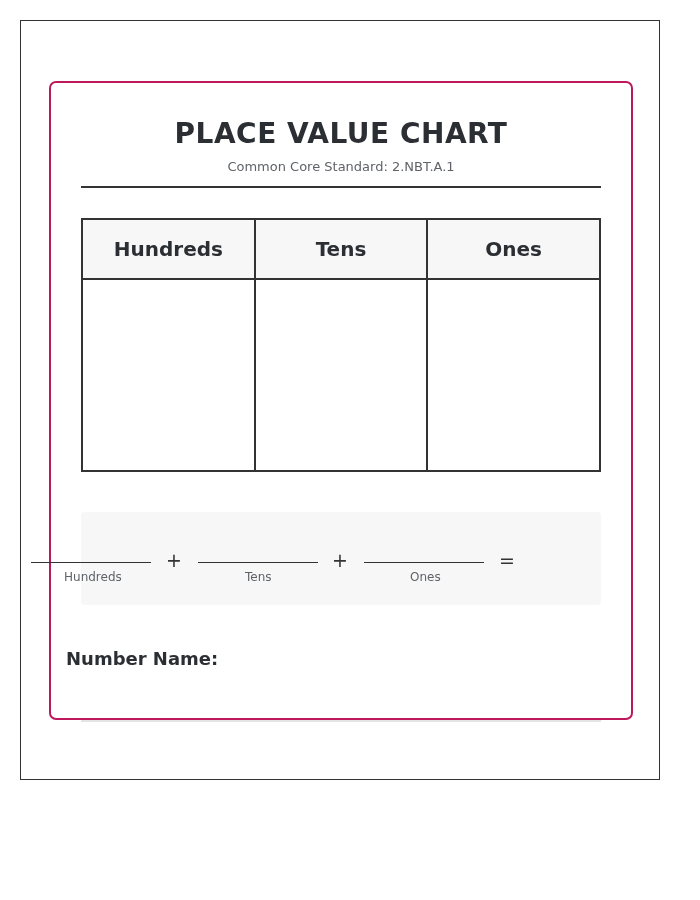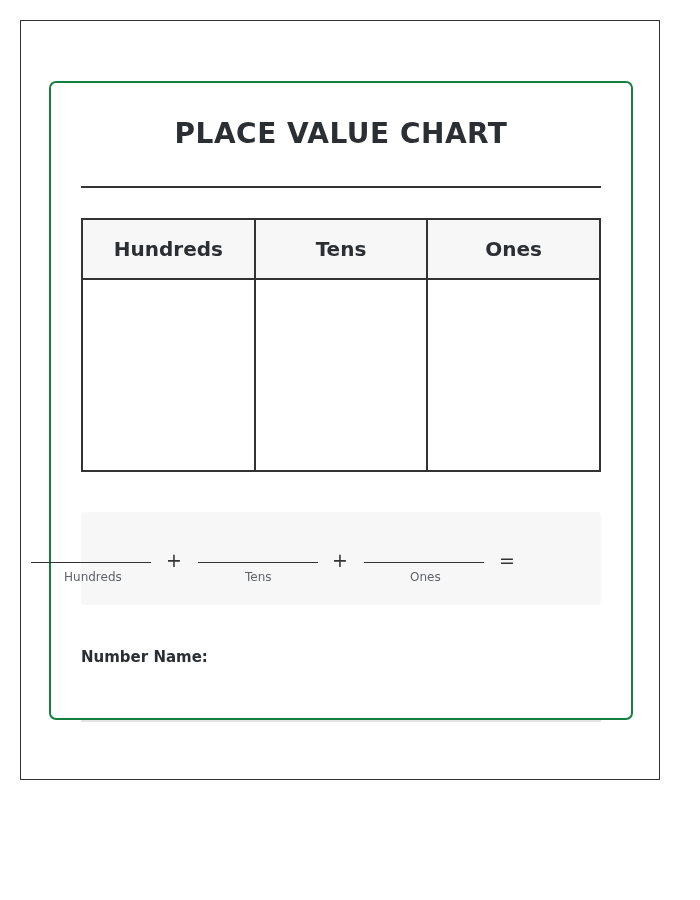--- a/index.html
+++ b/index.html
@@ -24,21 +24,21 @@
       border: 1px solid #333333;
       box-sizing: border-box;
       background: #ffffff;
     }
     .card {
       position: absolute;
       left: 49px;
       top: 81px;
       width: 584px;
       height: 639px;
-      border: 2px solid #15803d;
+      border: 2px solid #be185d;
       border-radius: 7px;
       box-sizing: border-box;
       background: #ffffff;
     }
     .title {
       position: absolute;
       left: 0;
       width: 100%;
       top: 34px;
       text-align: center;
@@ -127,42 +127,43 @@
     .op {
       position: absolute;
       top: -6px;
       width: 20px;
       text-align: center;
       font-size: 19px;
       color: #333333;
     }
     .number-name {
       position: absolute;
-      left: 81px;
+      left: 66px;
       top: 648px;
-      font-size: 15px;
+      font-size: 18px;
       font-weight: bold;
       color: #2b2f33;
     }
     .bottom-shadow {
       position: absolute;
       left: 81px;
       top: 720px;
       width: 520px;
       height: 2px;
       background: #e4e4e4;
     }
   </style>
 </head>
 <body>
 
 <div class="page"></div>
 
 <div class="card">
   <div class="title">PLACE VALUE CHART</div>
+  <div class="subtitle">Common Core Standard: 2.NBT.A.1</div>
   <div class="title-rule"></div>
 
   <table class="pv-table">
     <thead>
       <tr>
         <th>Hundreds</th>
         <th>Tens</th>
         <th>Ones</th>
       </tr>
     </thead>

